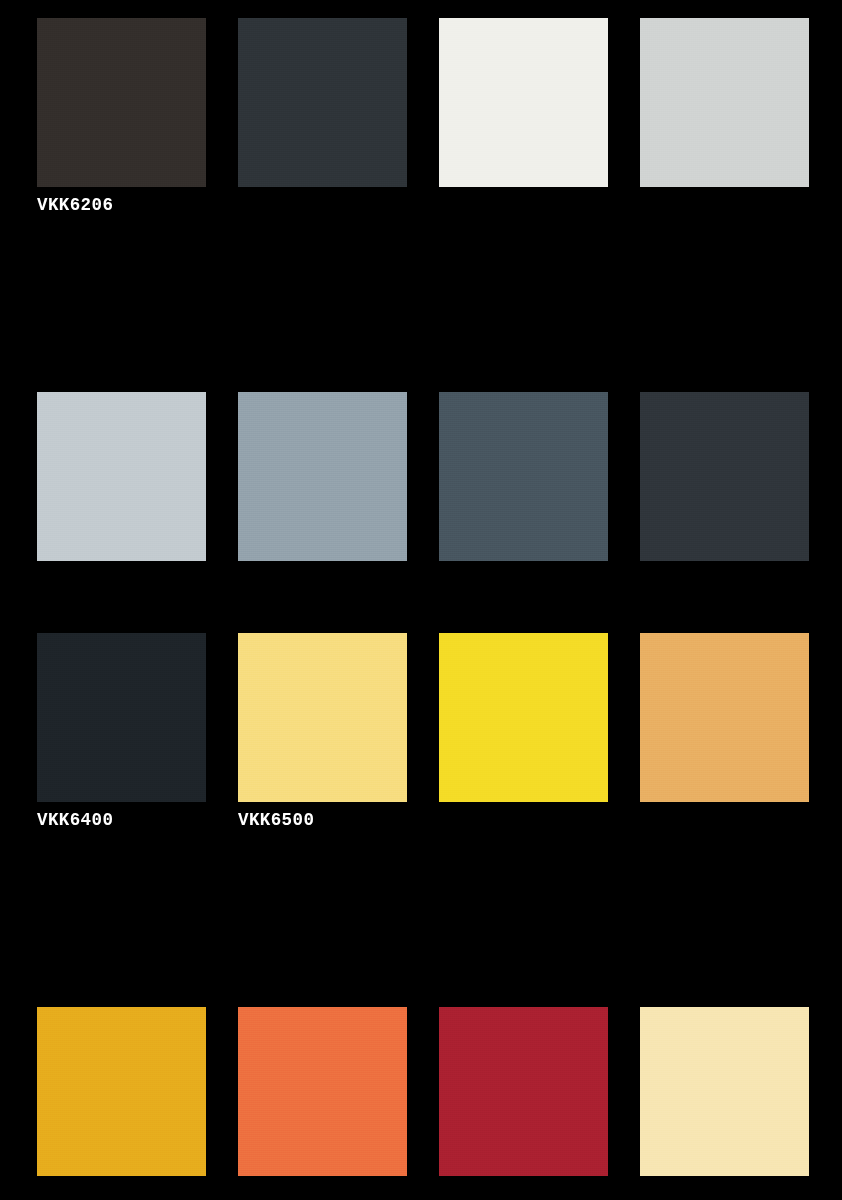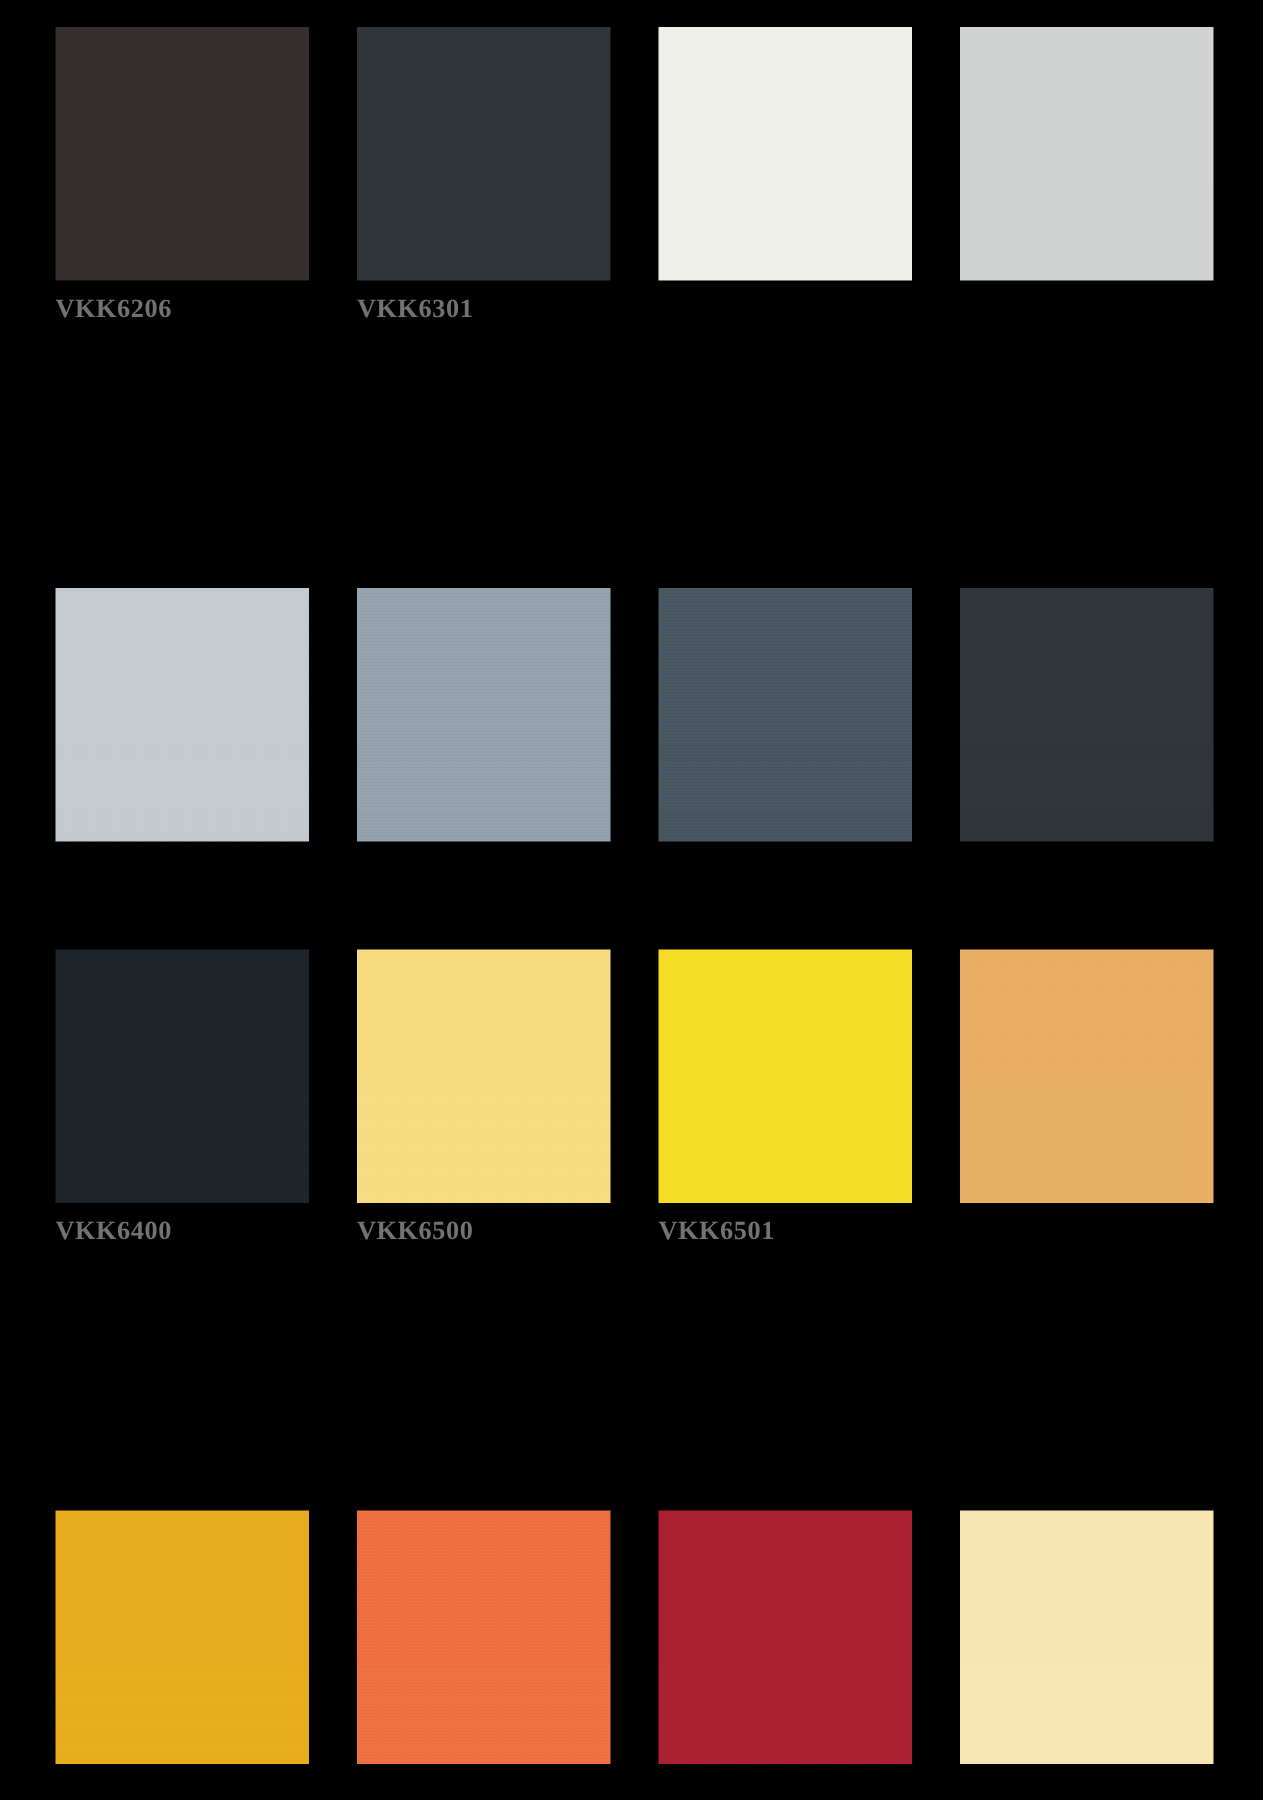--- a/index.html
+++ b/index.html
@@ -55,26 +55,26 @@
     background-image:
       repeating-linear-gradient(0deg,   rgba(255,255,255,0.6) 0 1px, rgba(0,0,0,0.6) 1px 2px),
       repeating-linear-gradient(90deg,  rgba(255,255,255,0.5) 0 1px, rgba(0,0,0,0.5) 1px 2px);
     mix-blend-mode: overlay;
   }
 
   .swatch-label {
     width: 169px;
     height: 36px;
     line-height: 36px;
-    color: #737373;
+    color: #ffffff;
     font-size: 17.5px;
     font-weight: bold;
     letter-spacing: 0.4px;
     white-space: nowrap;
-    font-family: Liberation Serif, serif;
+    font-family: Liberation Mono, monospace;
   }
 
   
   .row-spacer {
     grid-column: 1 / -1;
     height: 30px;
   }
 </style>
 </head>
 <body style="background: rgb(0, 0, 0);">
@@ -87,21 +87,20 @@
       <div class="swatch-cell">
         <div class="swatch-chip" style="background: rgb(46, 52, 57);"></div>
       </div>
       <div class="swatch-cell">
         <div class="swatch-chip" style="background: rgb(240, 240, 235);"></div>
       </div>
       <div class="swatch-cell">
         <div class="swatch-chip" style="background: rgb(209, 212, 211);"></div>
       </div>
       <div class="swatch-label">VKK6206</div>
-      <div class="swatch-label">VKK6301</div>
       <div class="row-spacer"></div>
       <div class="swatch-cell">
         <div class="swatch-chip" style="background: rgb(195, 203, 208);"></div>
       </div>
       <div class="swatch-cell">
         <div class="swatch-chip" style="background: rgb(148, 163, 173);"></div>
       </div>
       <div class="swatch-cell">
         <div class="swatch-chip" style="background: rgb(72, 86, 96);"></div>
       </div>
@@ -120,21 +119,20 @@
         <div class="swatch-chip" style="background: rgb(247, 221, 128);"></div>
       </div>
       <div class="swatch-cell">
         <div class="swatch-chip" style="background: rgb(245, 220, 38);"></div>
       </div>
       <div class="swatch-cell">
         <div class="swatch-chip" style="background: rgb(233, 176, 99);"></div>
       </div>
       <div class="swatch-label">VKK6400</div>
       <div class="swatch-label">VKK6500</div>
-      <div class="swatch-label">VKK6501</div>
       <div class="row-spacer"></div>
       <div class="swatch-cell">
         <div class="swatch-chip" style="background: rgb(231, 173, 29);"></div>
       </div>
       <div class="swatch-cell">
         <div class="swatch-chip" style="background: rgb(238, 112, 64);"></div>
       </div>
       <div class="swatch-cell">
         <div class="swatch-chip" style="background: rgb(171, 32, 48);"></div>
       </div>

